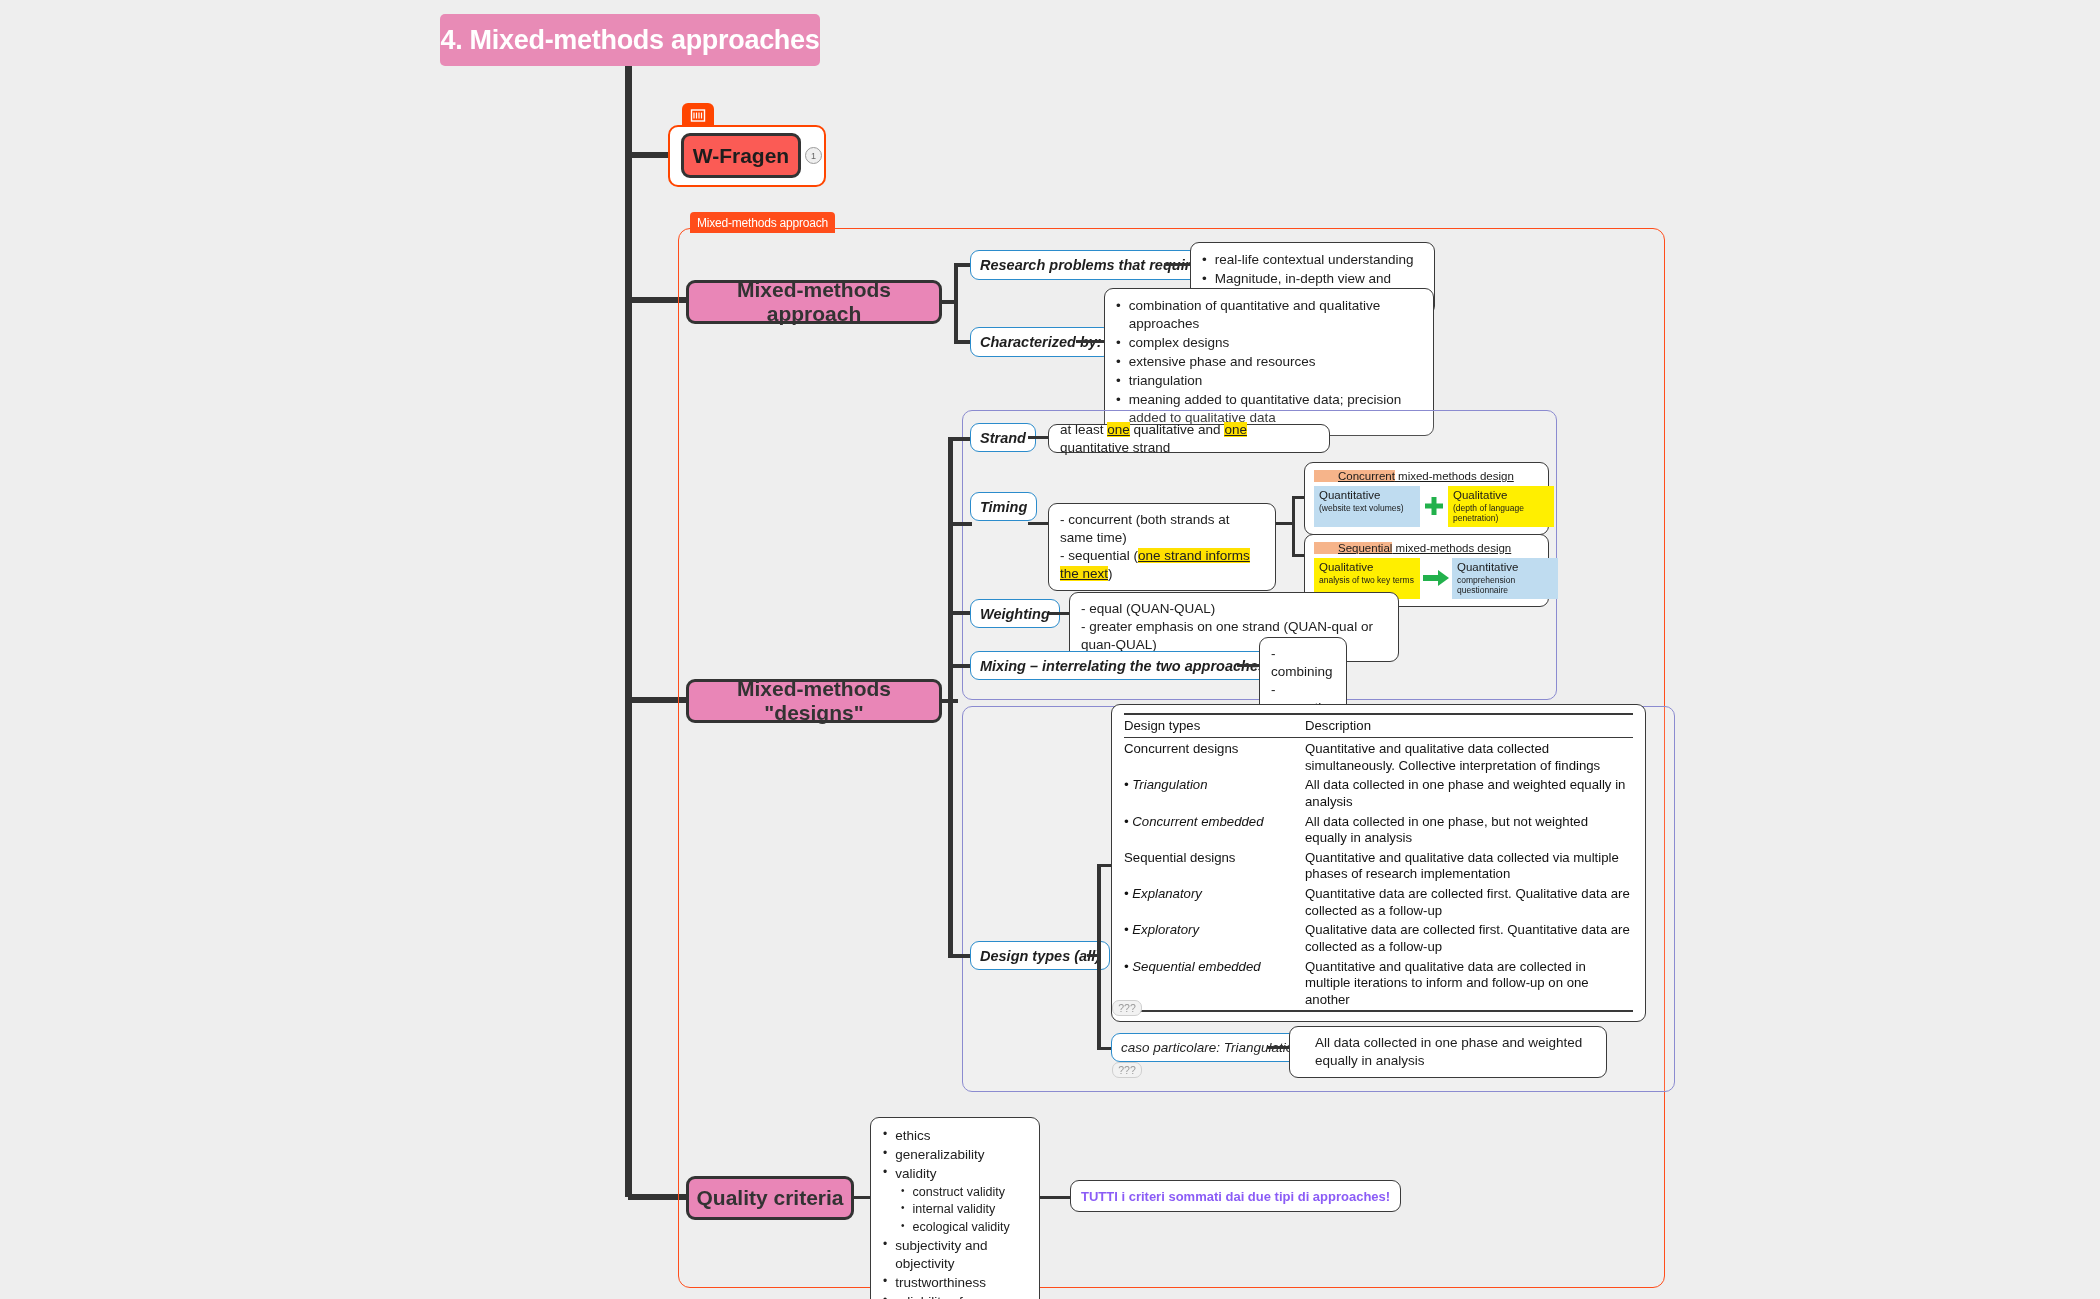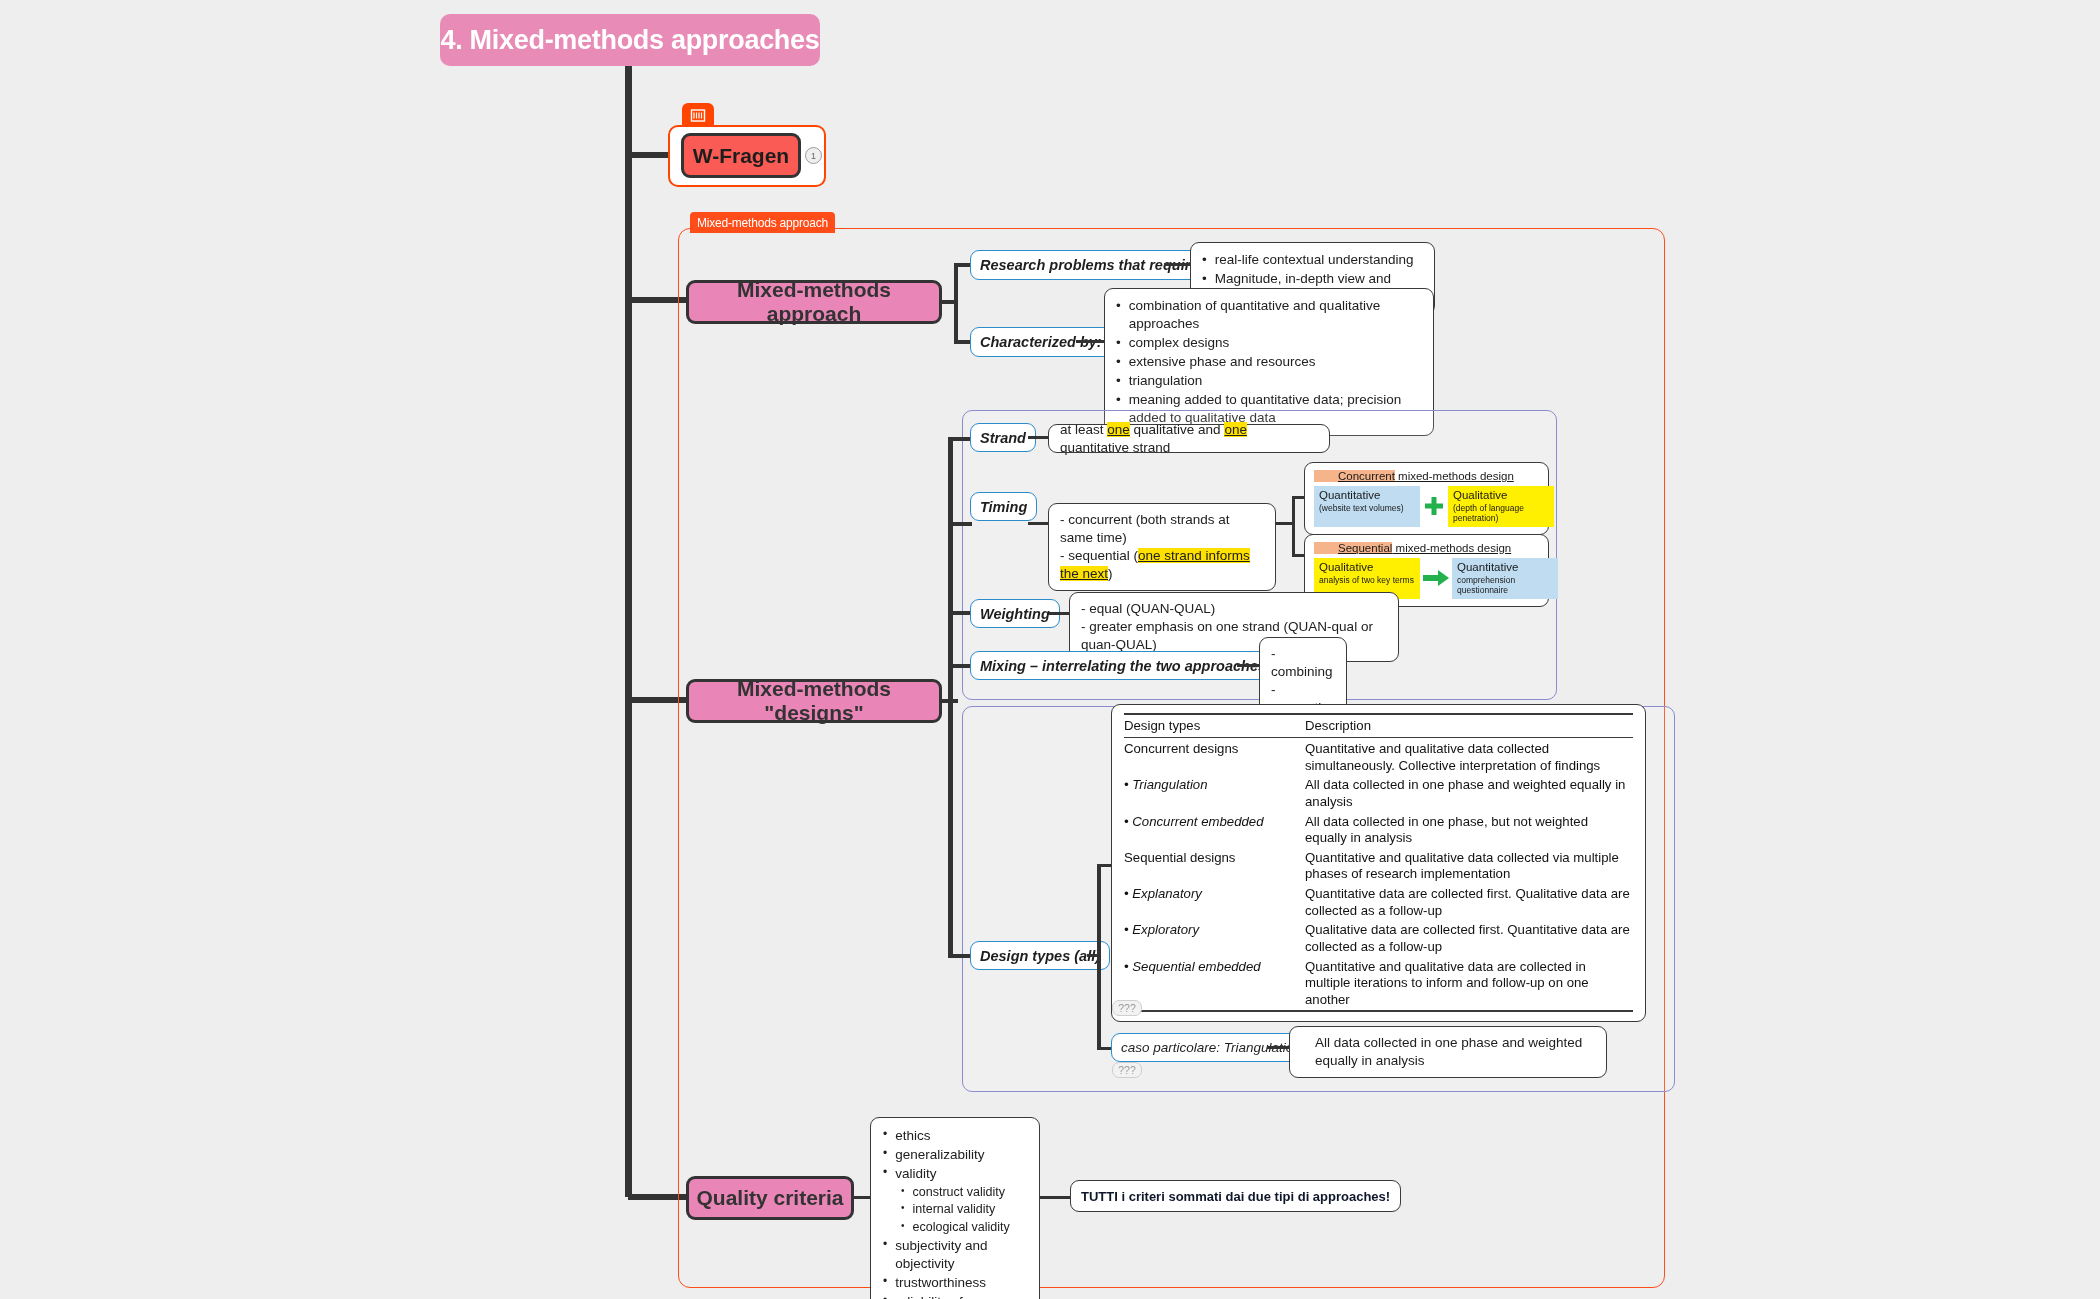--- a/index.html
+++ b/index.html
@@ -12,21 +12,21 @@
   }
   .canvas{position:absolute;inset:0;}
   .abs{position:absolute;box-sizing:border-box;}
 
   
   .trunk{background:#333333;}
 
   
   .root-node{
     left:440px;top:14px;width:380px;height:52px;
-    background:#e88bb6;border-radius:10px;
+    background:#e88bb6;border-radius:5px;
     color:#ffffff;font-size:27px;font-weight:bold;
     display:flex;align-items:center;justify-content:center;
     letter-spacing:-0.3px;
   }
 
   
   .wf-wrap{left:668px;top:125px;width:158px;height:62px;
     border:2px solid #ff4500;border-radius:10px;background:#ffffff;}
   .wf-tab{left:682px;top:103px;width:32px;height:24px;background:#ff4500;
     border-radius:6px 6px 0 0;display:flex;align-items:center;justify-content:center;}
@@ -97,21 +97,21 @@
   .rule-dbl{border-top:1px solid #3a3a3a;}
   .ind{padding-left:30px;}
 
   
   .chip{background:#f2f2f2;border:1px solid #cfcfcf;border-radius:7px;
     font-size:10.5px;color:#9a9a9a;padding:1px 7px;
     display:flex;align-items:center;justify-content:center;}
 
   
   .callout{background:#ffffff;border:1.6px solid #3a3a3a;border-radius:9px;
-    font-size:13px;font-weight:bold;color:#0f172a;padding:6px 10px;
+    font-size:13px;font-weight:bold;color:#8b5cf6;padding:6px 10px;
     display:flex;align-items:center;white-space:nowrap;}
 </style>
 </head>
 <body>
 
 <div class="canvas">
 
   <div class="abs trunk" style="left:625px;top:62px;width:7px;height:86px;"></div>
   <div class="abs trunk" style="left:625px;top:148px;width:7px;height:1049px;"></div>
   <div class="abs trunk" style="left:628px;top:152px;width:55px;height:6px;"></div>

